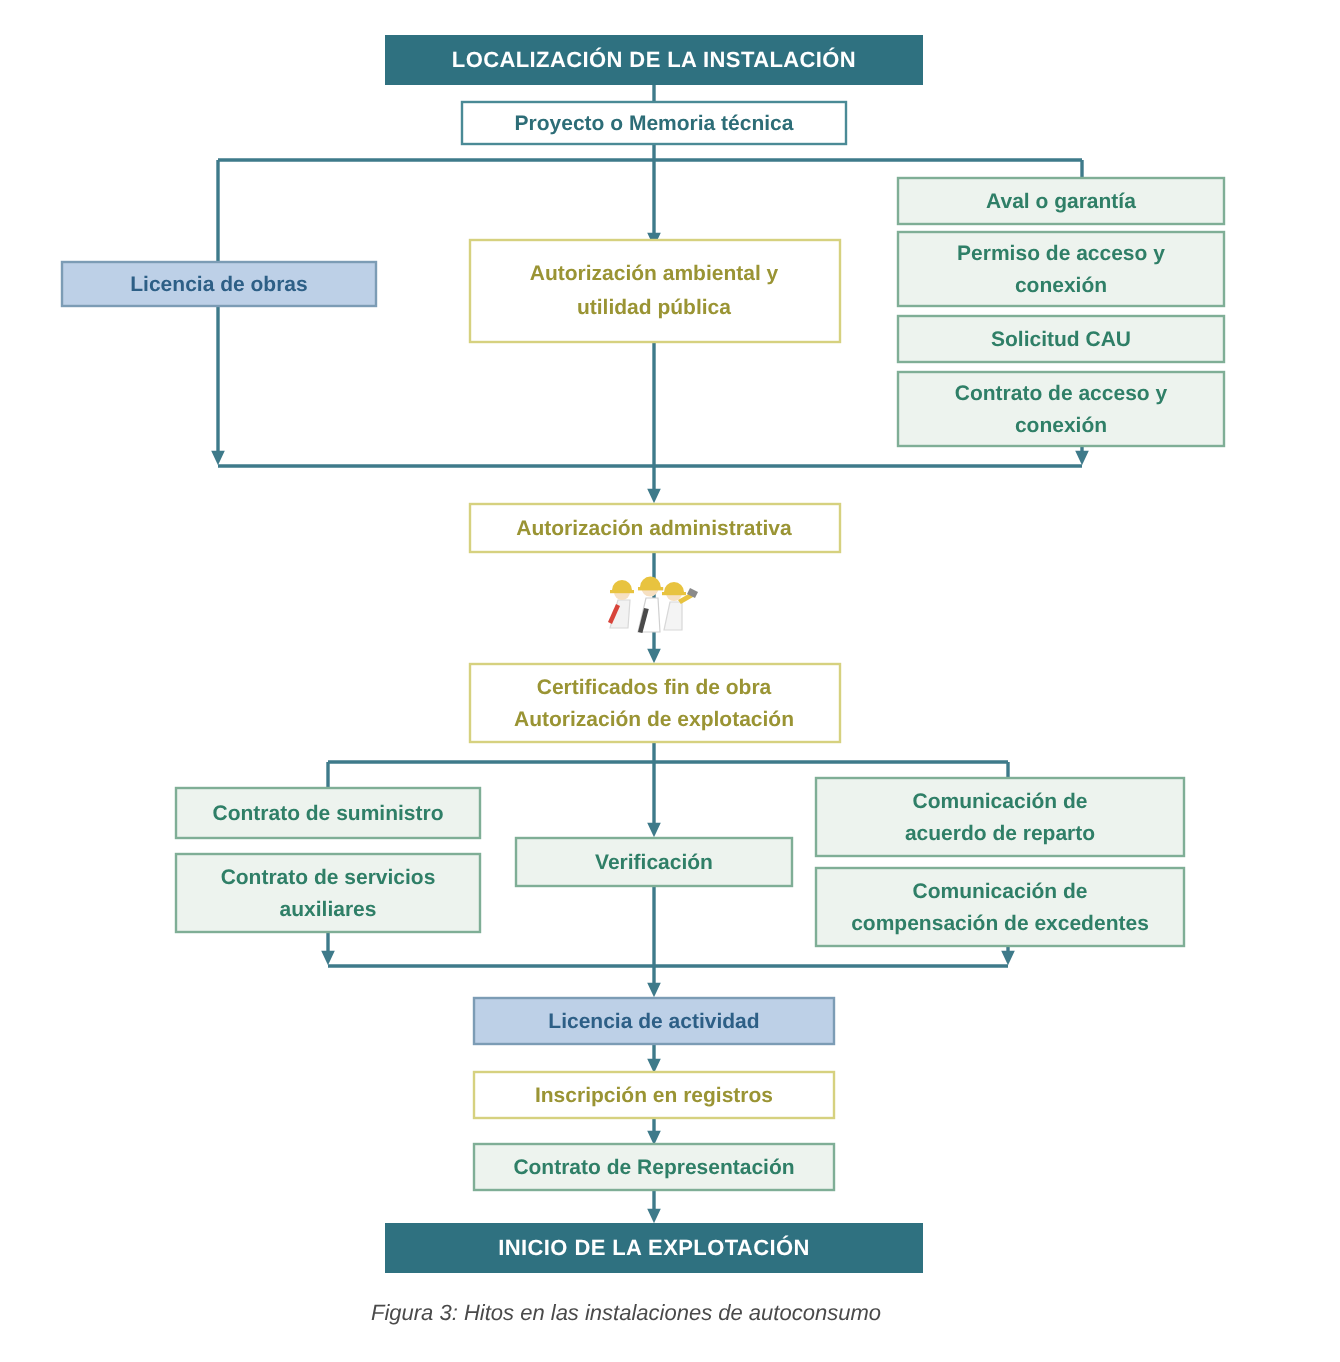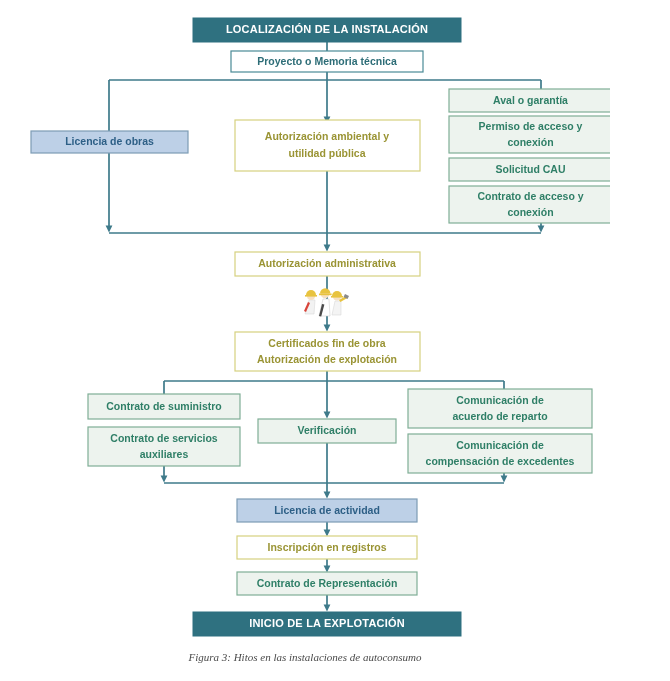--- a/index.html
+++ b/index.html
@@ -1,38 +1,38 @@
 <!DOCTYPE html>
 <html><head>
 <meta charset="utf-8">
 <style>
   html,body{margin:0;padding:0;background:#ffffff;}
   body{
     width:670px;height:681px;
     font-family:"Liberation Sans", sans-serif;
     -webkit-font-smoothing:antialiased;
   }
-  #figure-root{position:relative;width:610px;height:681px;overflow:hidden;background:#fff;}
+  #figure-root{position:relative;width:610px;height:681px;overflow:hidden;background:#fff;padding-left:16px;}
   svg#flow{position:absolute;left:0;top:0;width:670px;height:681px;display:block;}
 
   .node-text{
     font-family:"Liberation Sans", sans-serif;
     text-anchor:middle;
     dominant-baseline:middle;
   }
   .t-banner{font-size:11px;font-weight:bold;fill:#ffffff;letter-spacing:.2px;}
   .t-teal{font-size:10.5px;font-weight:bold;fill:#2d6d77;}
   .t-green{font-size:10.5px;font-weight:bold;fill:#2f7f67;}
   .t-olive{font-size:10.5px;font-weight:bold;fill:#9a9434;}
   .t-blue{font-size:10.5px;font-weight:bold;fill:#2d5f86;}
 
   .caption{
     position:absolute;left:0;right:0;top:651px;
     text-align:center;
-    font-family:Liberation Serif, serif;
+    font-family:Liberation Sans, sans-serif;
     font-style:italic;
     font-size:11px;
     color:#4a4a4a;
   }
   .worker-icon{position:absolute;left:297px;top:284px;width:56px;height:40px;}
 </style>
 </head>
 <body>
 
 <div id="figure-root">

